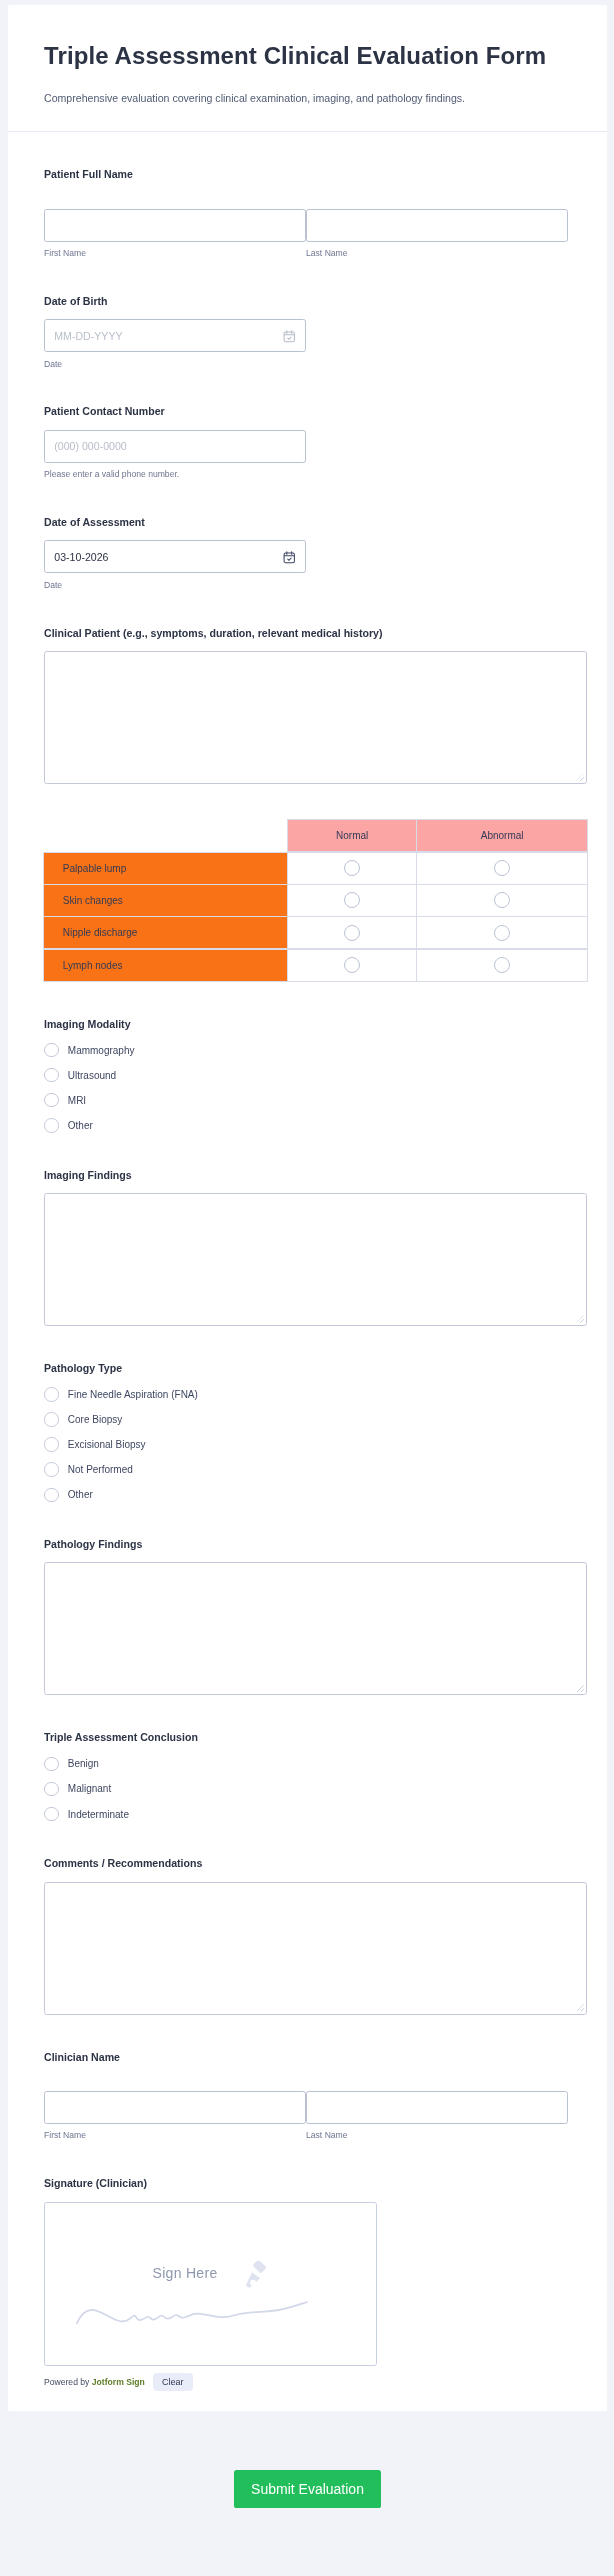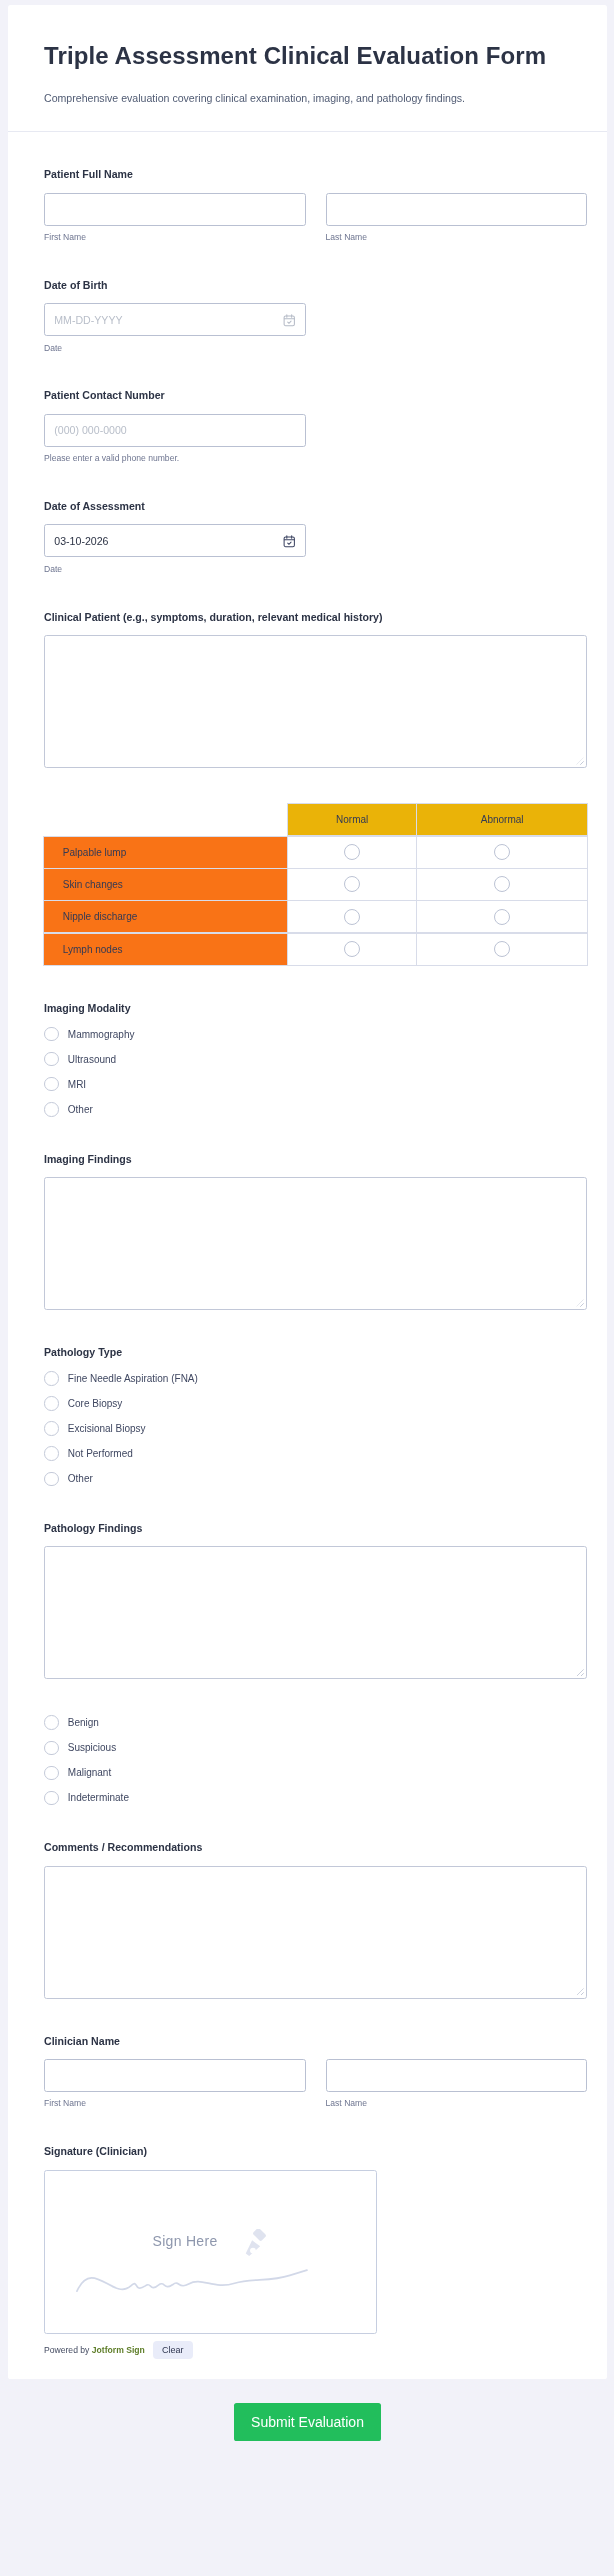--- a/index.html
+++ b/index.html
@@ -40,21 +40,21 @@
   }
   
   .q { margin-top: 36px; }
   .q-label {
     display: block;
     font-size: 10.6px;
     line-height: 13.2px;
     font-weight: 600;
     color: #2c3345;
   }
-  .fields-row { display: flex; gap: 20px; margin-top: 11px; }
+  .fields-row { display: flex; margin-top: 27px; }
   .field-col { width: 262px; }
   .text-input {
     width: 100%;
     height: 33px;
     border: 0.7px solid #b9c0d2;
     border-radius: 2.6px;
     padding: 0 9.3px;
     font-family: "Liberation Sans", sans-serif;
     font-size: 10.6px;
     color: #2c3345;
@@ -113,21 +113,21 @@
     margin-top: -0.7px;
     height: 33px;
     display: flex;
     align-items: center;
     background: #fff;
     font-size: 10px;
     color: #333a55;
   }
   .et-blank { border: none; background: transparent; }
   .et-head {
-    background: #eab308;
+    background: #fca5a5;
     justify-content: center;
     font-weight: 400;
   }
   .et-rowlabel {
     background: #f97316;
     padding-left: 18.5px;
   }
   .et-radio-cell { justify-content: center; }
   .radio {
     display: inline-block;
@@ -199,21 +199,21 @@
     font-family: "Liberation Sans", sans-serif;
     font-size: 9px;
     color: #2f3650;
     cursor: pointer;
   }
   
   .footer {
     height: 97px;
     display: flex;
     justify-content: center;
-    align-items: flex-start;
+    align-items: flex-end;
     padding-top: 24.5px;
   }
   .submit-btn {
     width: 147px;
     height: 38px;
     border: none;
     border-radius: 2.6px;
     background: #22be5c;
     color: #ffffff;
     font-family: "Liberation Sans", sans-serif;
@@ -392,28 +392,25 @@
 
     <div class="q">
       <span class="q-label">Pathology Findings</span>
       <div class="textarea-wrap">
         <textarea class="big" style=""></textarea>
         <span class="grip"></span>
       </div>
     </div>
 
     <div class="q">
+      <span class="q-label">Triple Assessment Conclusion</span>
       <div class="opt-list">
         <div class="opt-row">
           <span class="radio-sm"></span>
           <span class="opt-label">Benign</span>
-        </div>
-        <div class="opt-row">
-          <span class="radio-sm"></span>
-          <span class="opt-label">Suspicious</span>
         </div>
         <div class="opt-row">
           <span class="radio-sm"></span>
           <span class="opt-label">Malignant</span>
         </div>
         <div class="opt-row">
           <span class="radio-sm"></span>
           <span class="opt-label">Indeterminate</span>
         </div>
       </div>

